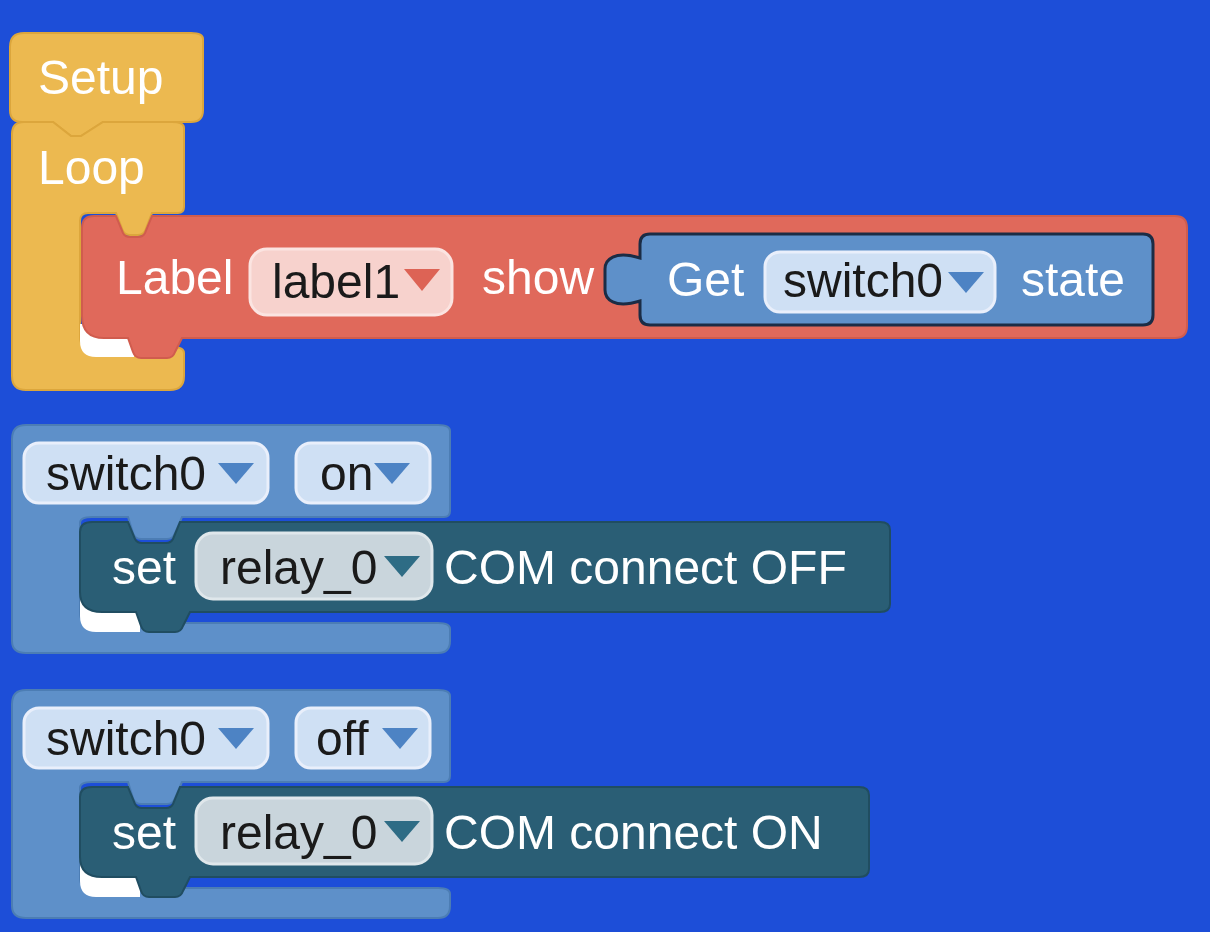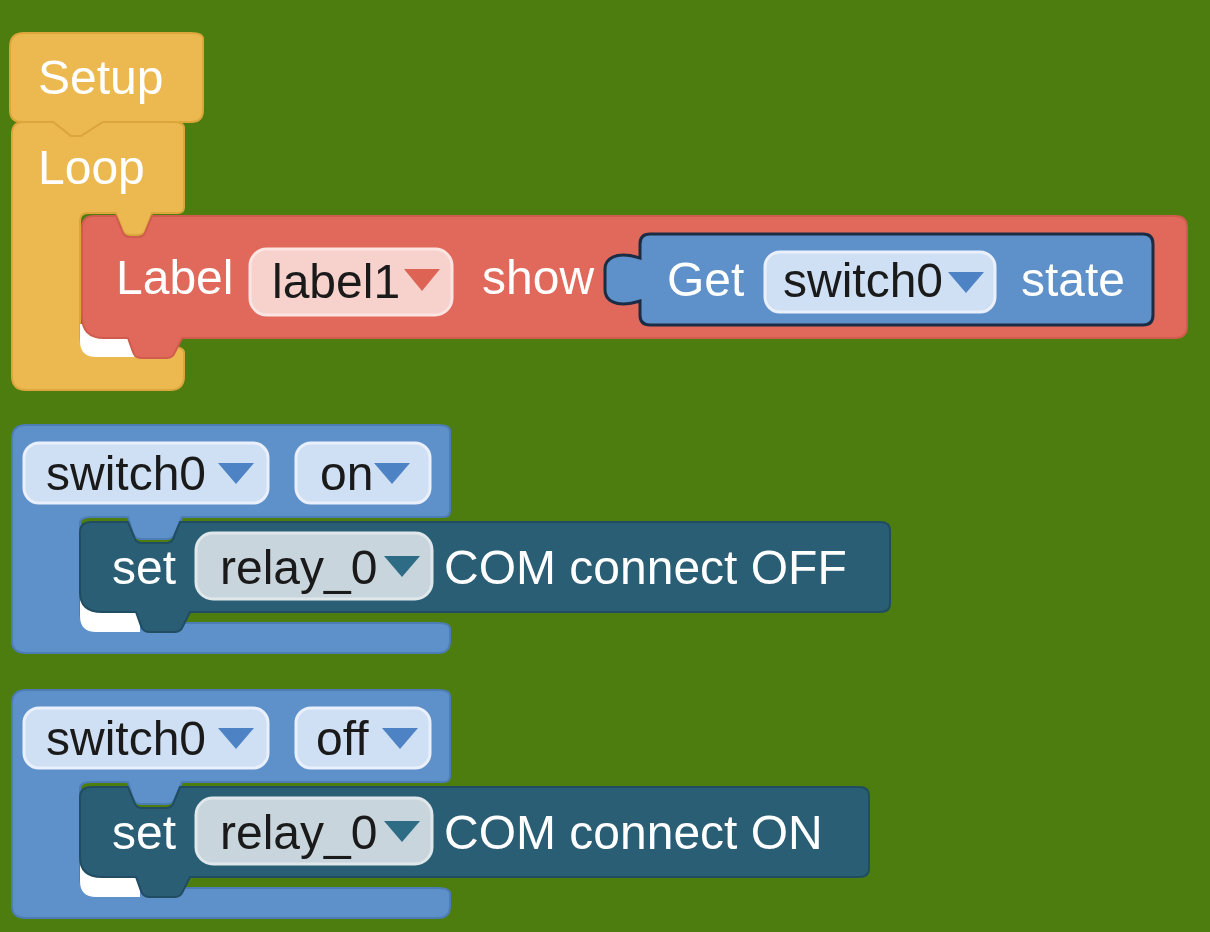--- a/index.html
+++ b/index.html
@@ -4,21 +4,21 @@
 <style>
   html, body {
     margin: 0;
     padding: 0;
     background: #ffffff;
   }
   .stage {
     position: relative;
     width: 1210px;
     height: 932px;
-    background: #4d7c0f;
+    background: #1d4ed8;
     overflow: hidden;
     font-family: "Liberation Sans", sans-serif;
   }
   svg {
     display: block;
   }
   text {
     font-family: "Liberation Sans", sans-serif;
     font-size: 48px;
     font-weight: 400;

